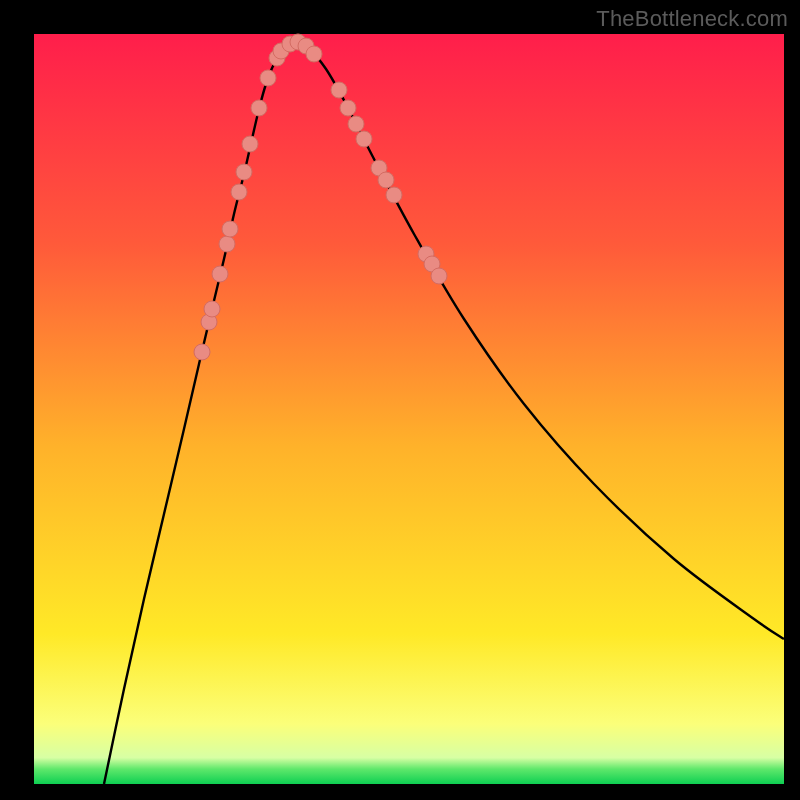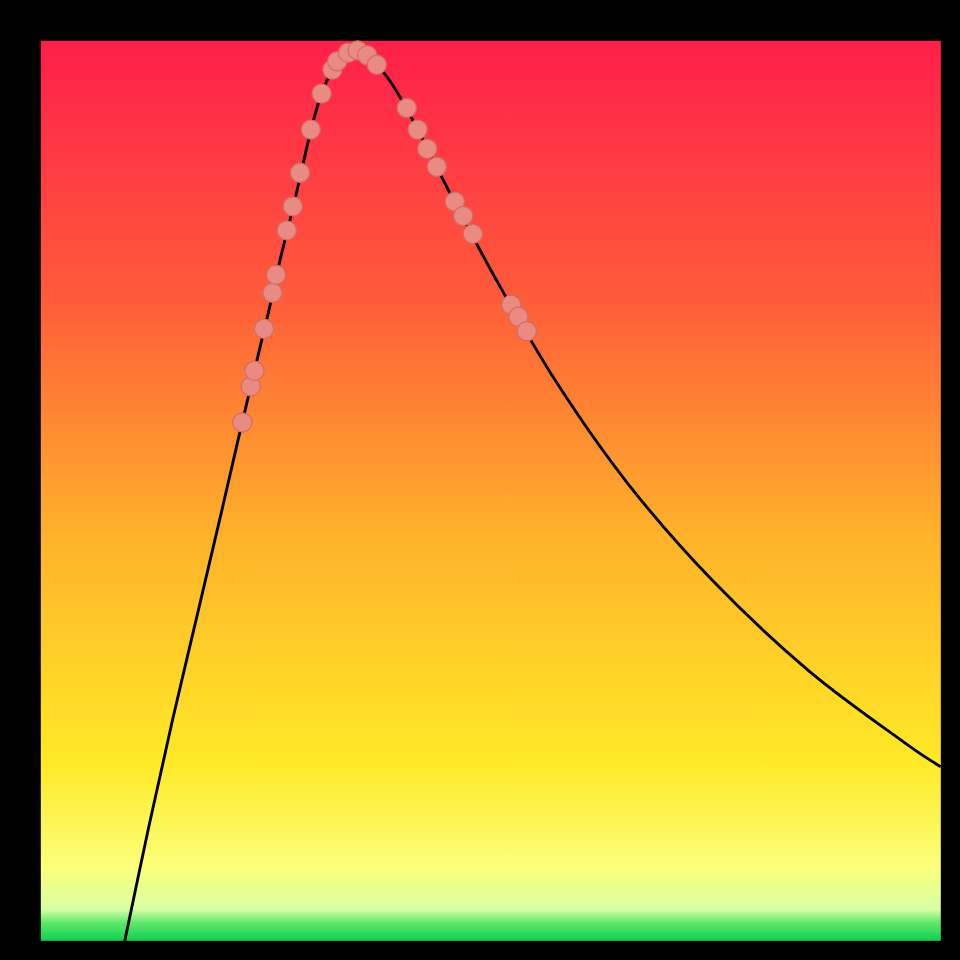--- a/index.html
+++ b/index.html
@@ -63,20 +63,21 @@
     fill: #e98b83;
     stroke: #d46c63;
     stroke-width: 1;
   }
 </style>
 </head>
 <body>
 
 <div class="stage">
 
+  <div class="watermark">TheBottleneck.com</div>
 
   <div class="plot-area" style="--c0: #ff1e4b; --c1: #ff5a3a; --c2: #ffb22a; --c3: #ffe927; --c4: #fbff7a; --c5: #d7ffa4; --c6: #5fe86b; --c7: #0ecf52;">
     <svg class="curve" viewBox="0 0 750 750" preserveAspectRatio="none">
       <path class="curve-path" d="M 70 750 C 73.33333333333333 734.1666666666666, 83.33333333333333 685.8333333333334, 90 655 C 96.66666666666667 624.1666666666666, 103.33333333333333 594.1666666666666, 110 565 C 116.66666666666667 535.8333333333334, 123.33333333333333 508.3333333333333, 130 480 C 136.66666666666666 451.6666666666667, 144.16666666666666 420, 150 395 C 155.83333333333334 370, 160.33333333333334 350, 165 330 C 169.66666666666666 310, 173.83333333333334 292.5, 178 275 C 182.16666666666666 257.5, 186.33333333333334 240.83333333333334, 190 225 C 193.66666666666666 209.16666666666666, 196.66666666666666 194.16666666666666, 200 180 C 203.33333333333334 165.83333333333334, 207 152.5, 210 140 C 213 127.5, 215.5 115.83333333333333, 218 105 C 220.5 94.16666666666667, 222.66666666666666 84.16666666666667, 225 75 C 227.33333333333334 65.83333333333333, 229.5 57.5, 232 50 C 234.5 42.5, 237 35.833333333333336, 240 30 C 243 24.166666666666668, 246.33333333333334 18.666666666666668, 250 15 C 253.66666666666666 11.333333333333334, 257.8333333333333 8, 262 8 C 266.1666666666667 8, 270 10.5, 275 15 C 280 19.5, 285.8333333333333 25.833333333333336, 292 35 C 298.1666666666667 44.166666666666664, 304 55, 312 70 C 320 85, 328.6666666666667 103.33333333333333, 340 125 C 351.3333333333333 146.66666666666666, 365 173.33333333333334, 380 200 C 395 226.66666666666666, 411.6666666666667 256.6666666666667, 430 285 C 448.3333333333333 313.3333333333333, 468.3333333333333 342.5, 490 370 C 511.6666666666667 397.5, 535 424.1666666666667, 560 450 C 585 475.8333333333333, 613.3333333333334 502.5, 640 525 C 666.6666666666666 547.5, 701.6666666666666 571.6666666666666, 720 585 C 738.3333333333334 598.3333333333334, 745 601.6666666666666, 750 605"></path>
       <g>
           <circle cx="168" cy="318" r="8" class="dot"></circle>
           <circle cx="175" cy="288" r="8" class="dot"></circle>
           <circle cx="178" cy="275" r="8" class="dot"></circle>
           <circle cx="186" cy="240" r="8" class="dot"></circle>
           <circle cx="193" cy="210" r="8" class="dot"></circle>

